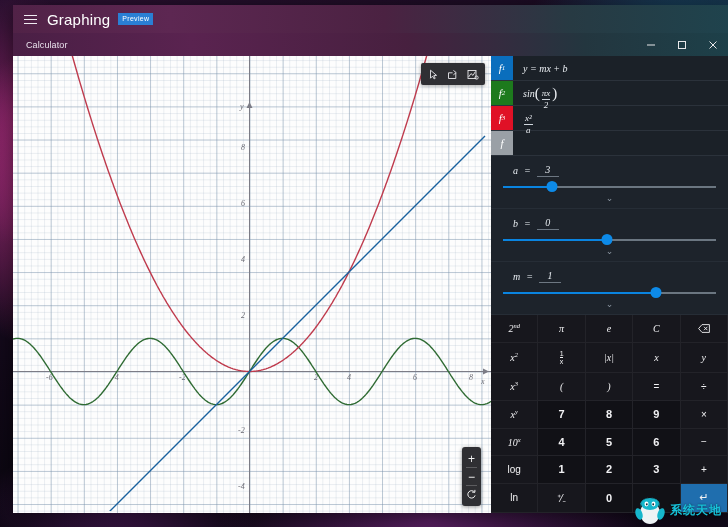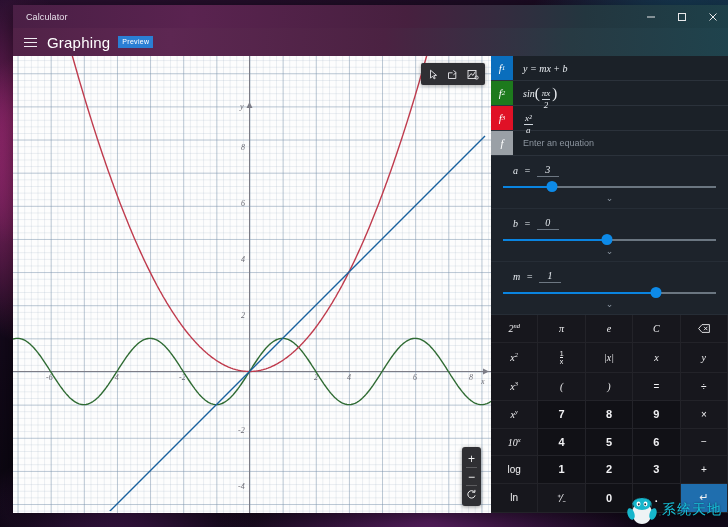--- a/index.html
+++ b/index.html
@@ -220,31 +220,39 @@
   .key .smallfrac { display:inline-flex; flex-direction:column; line-height:1; font-size:7px; align-items:center;}
   .key .smallfrac .n { }
   .key .smallfrac .d { border-top:1px solid #f2f2f4; }
 
   
   #watermark {
     position:absolute; right: 6px; bottom: 2px; display:flex; align-items:center; gap:3px;
     z-index: 40; pointer-events:none;
   }
   #watermark .wm-text {
-    font-size: 14px; font-weight: 400; color: #17c0d8;
+    font-size: 12px; font-weight: 700; color: #17c0d8;
     text-shadow: 0 0 2px rgba(0,0,0,.6);
     letter-spacing: 1px;
   }
 </style>
 </head>
 <body>
 
 <div id="desktop"></div>
 
 <div id="window">
+
+  <div id="headerbar">
+    <div id="hamburger">
+        <span></span>
+      </div>
+    <div id="mode-title">Graphing</div>
+    <div id="preview-badge">Preview</div>
+  </div>
 
   <div id="titlebar">
     <div id="app-title">Calculator</div>
     <div id="caption-buttons">
       <div class="cap-btn">
         <svg width="10" height="10" viewBox="0 0 10 10">
             <line x1="1" y1="5" x2="9" y2="5" stroke="#e8e8ea" stroke-width="1"></line>
           </svg>
       </div>
       <div class="cap-btn">
@@ -252,28 +260,20 @@
             <rect x="1.5" y="1.5" width="7" height="7" fill="none" stroke="#e8e8ea" stroke-width="1"></rect>
           </svg>
       </div>
       <div class="cap-btn">
         <svg width="10" height="10" viewBox="0 0 10 10">
             <line x1="1.5" y1="1.5" x2="8.5" y2="8.5" stroke="#e8e8ea" stroke-width="1"></line>
             <line x1="8.5" y1="1.5" x2="1.5" y2="8.5" stroke="#e8e8ea" stroke-width="1"></line>
           </svg>
       </div>
     </div>
-  </div>
-
-  <div id="headerbar">
-    <div id="hamburger">
-        <span></span>
-      </div>
-    <div id="mode-title">Graphing</div>
-    <div id="preview-badge">Preview</div>
   </div>
 
   <div id="body-split">
 
     <div id="graph-pane">
       <div id="grid-minor"></div>
       <div id="grid-major"></div>
       <div id="axis-x"></div>
       <div id="axis-y"></div>
 
@@ -381,21 +381,20 @@
                 <span class="num">x²</span>
                 <span class="den">a</span>
               </span>
           </div>
         </div>
 
         <div class="eq-row">
           <div class="eq-badge" style="background:#9aa0a6">
             <span>f</span>
           </div>
-          <div class="eq-text placeholder">Enter an equation</div>
         </div>
       </div>
 
       <div id="sliders">
 
         <div class="slider-block">
           <div class="slider-head">
             <span>a</span>
             <span>=</span>
             <span class="slider-val">3</span>

